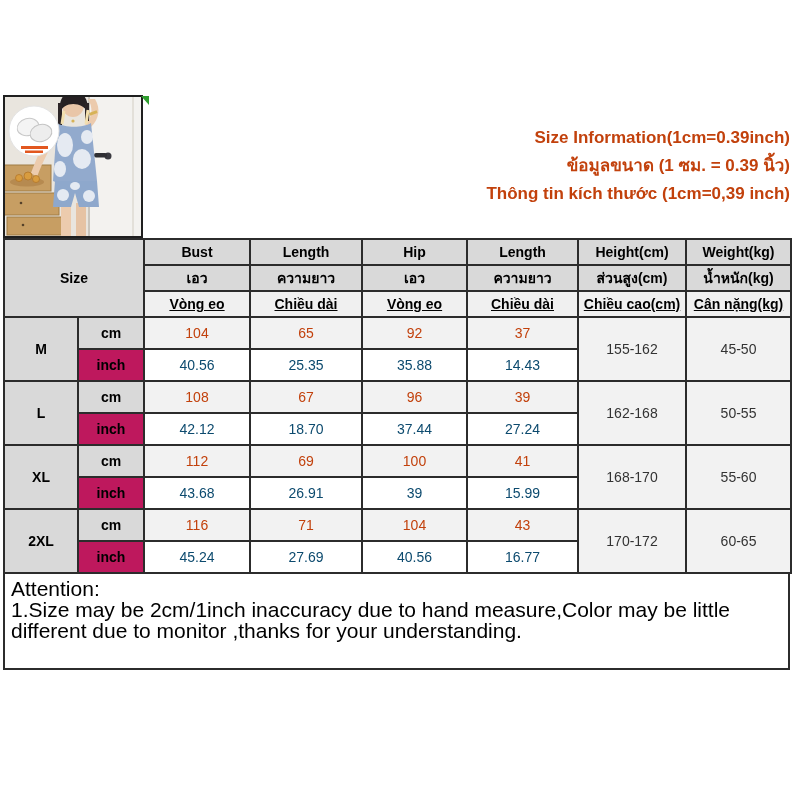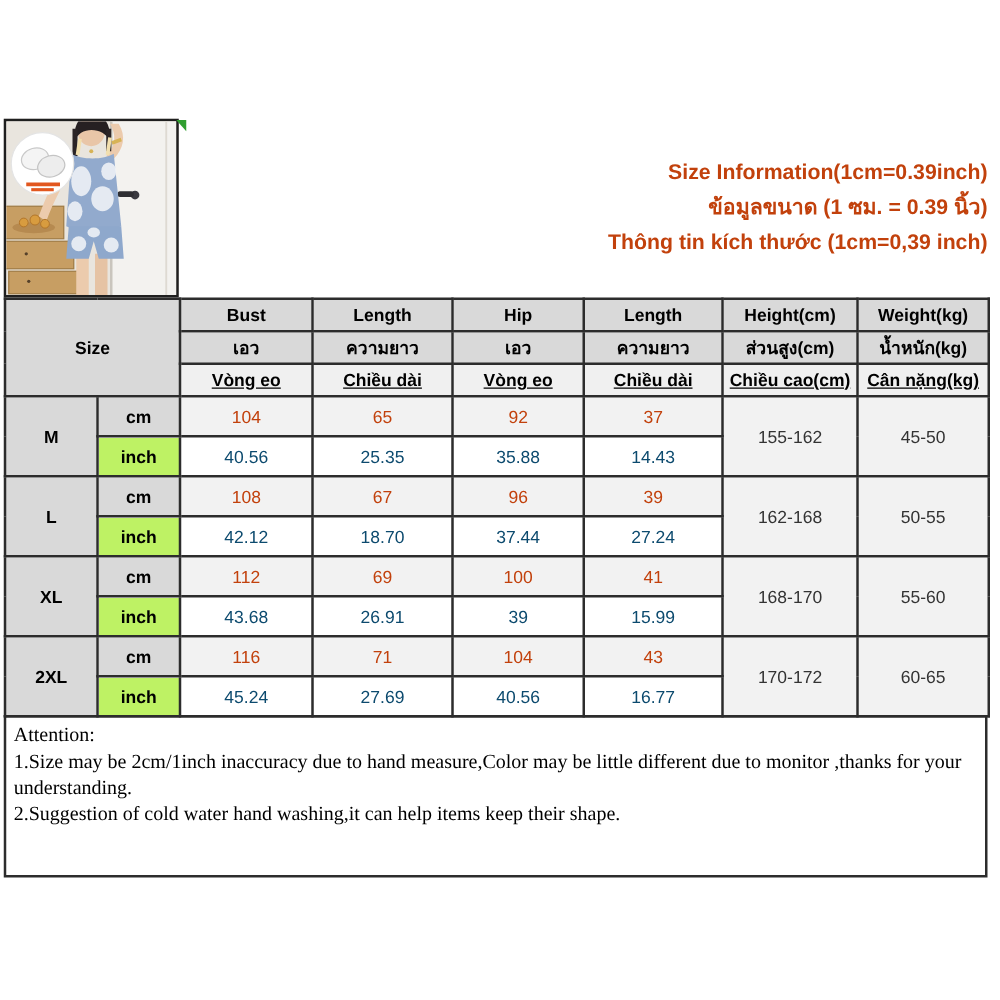--- a/index.html
+++ b/index.html
@@ -31,28 +31,28 @@
     border:2px solid #2c2c2c;text-align:center;vertical-align:middle;
     font-size:14px;padding:0;overflow:hidden;white-space:nowrap;
   }
   tr.hr{height:26px;}
   tr.dr{height:32px;}
   .size-big{background:#d9d9d9;font-weight:bold;font-size:26px;}
   .hcell{background:#d9d9d9;font-weight:bold;}
   .hcell-vi{background:#f0f0f0;font-weight:bold;text-decoration:underline;}
   .size-lbl{background:#d9d9d9;font-weight:bold;font-size:15px;}
   .unit-cm{background:#d9d9d9;font-weight:bold;}
-  .unit-in{background:#bef264;font-weight:bold;margin-top:16px;}
+  .unit-in{background:#be185d;font-weight:bold;margin-top:16px;}
   .v-cm{background:#f2f2f2;color:#c2410c;}
   .v-in{background:#ffffff;color:#0c4a6e;}
   .range{background:#f2f2f2;color:#333;}
   
   .attention{
     border:2px solid #2c2c2c;margin-top:-2px;box-sizing:border-box;
-    width:787px;height:130px;padding:4px 6px;font-size:16px;line-height:21px;color:#000;font-family:Liberation Serif, serif;
+    width:787px;height:98px;padding:4px 6px;font-size:21px;line-height:21px;color:#000;
   }
 </style>
 </head>
 <body>
 
 <div class="photo">
   <svg width="136" height="139" viewBox="0 0 136 139">
     <rect width="136" height="139" fill="#e9e5de"></rect>
 
     <rect x="84" y="0" width="52" height="139" fill="#f3f2ef"></rect>
@@ -234,15 +234,14 @@
       <td class="v-in">27.69</td>
       <td class="v-in">40.56</td>
       <td class="v-in">16.77</td>
     </tr>
   </tbody>
     </table>
 
   <div class="attention">
     <div>Attention:</div>
     <div>1.Size may be 2cm/1inch inaccuracy due to hand measure,Color may be little different due to monitor ,thanks for your understanding.</div>
-    <div>2.Suggestion of cold water hand washing,it can help items keep their shape.</div>
   </div>
 </div>
 
 </body></html>

